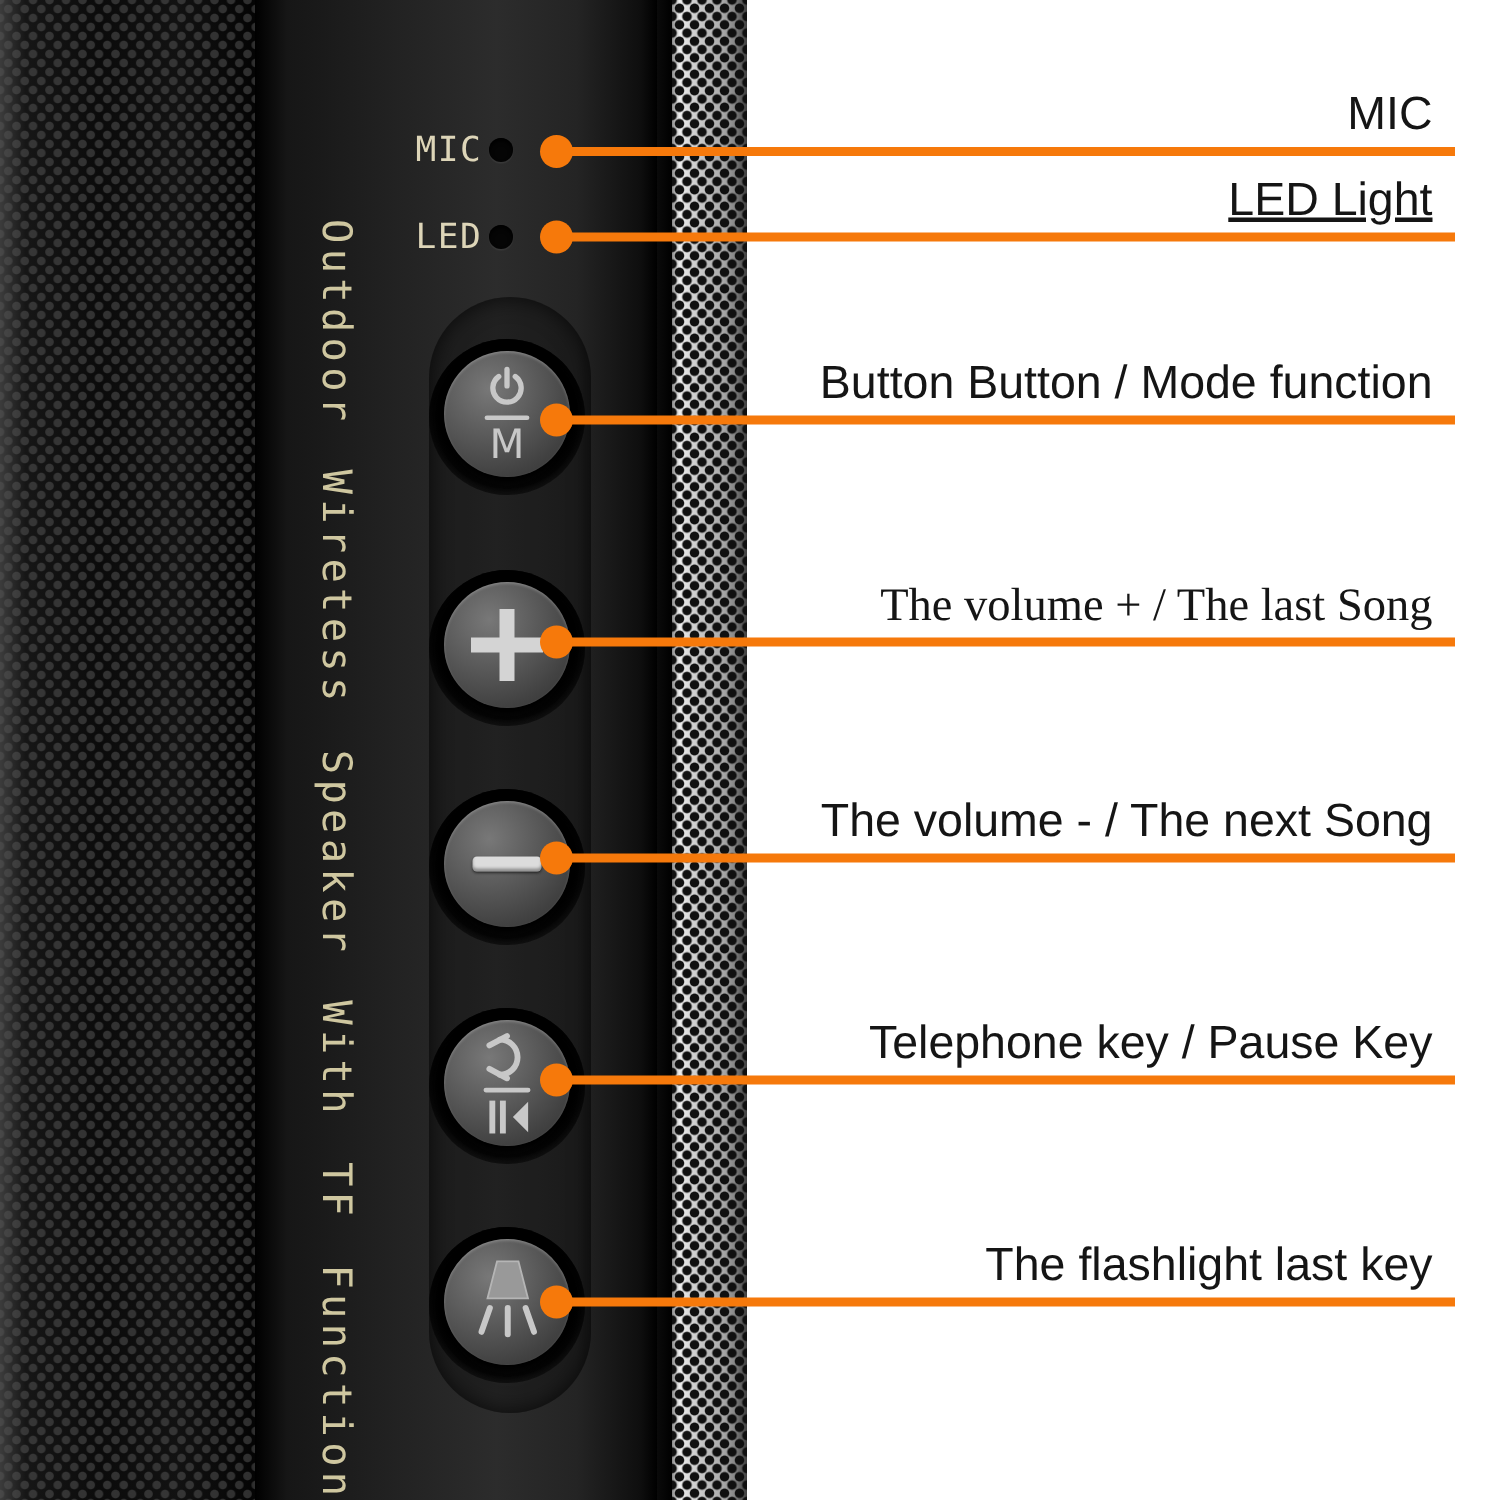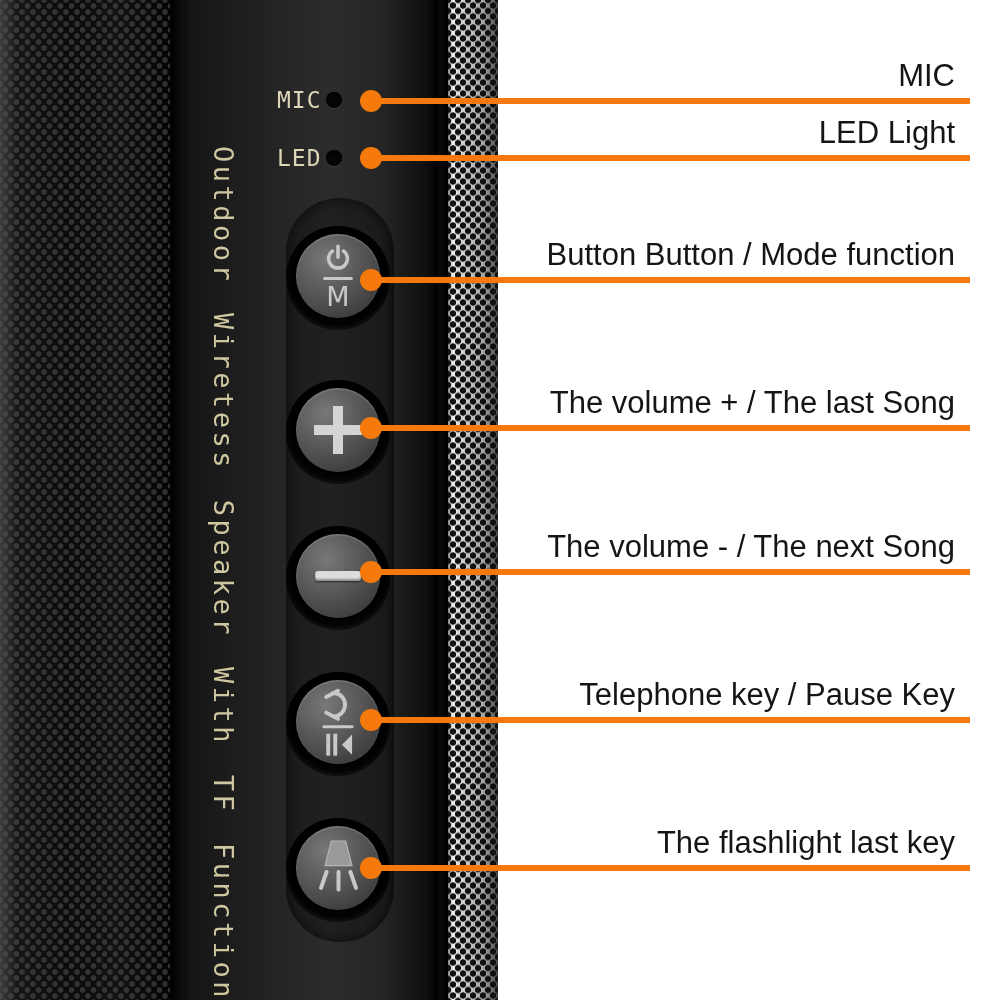--- a/index.html
+++ b/index.html
@@ -162,29 +162,29 @@
       <path class="icon-stroke" stroke-width="5" d="M30,44 L30,66"></path>
       <path class="icon-stroke" stroke-width="5" d="M45,44 L52,64"></path>
     </svg>
   </div>
 </div>
 
 <div class="c-label" style="top:54px;">MIC</div>
 <div class="c-line" style="top:98px;"></div>
 <div class="c-dot" style="top:90px;"></div>
 
-<div class="c-label" style="top:111px;">LED Light</div>
+<div class="c-label" style="top:111px;text-decoration:underline;">LED Light</div>
 <div class="c-line" style="top:155px;"></div>
 <div class="c-dot" style="top:147px;"></div>
 
 <div class="c-label" style="top:233px;">Button Button / Mode function</div>
 <div class="c-line" style="top:277px;"></div>
 <div class="c-dot" style="top:269px;"></div>
 
-<div class="c-label" style="top:381px;">The volume + / The last Song</div>
+<div class="c-label" style="top:381px;font-family:Liberation Serif, serif;">The volume + / The last Song</div>
 <div class="c-line" style="top:425px;"></div>
 <div class="c-dot" style="top:417px;"></div>
 
 <div class="c-label" style="top:525px;">The volume - / The next Song</div>
 <div class="c-line" style="top:569px;"></div>
 <div class="c-dot" style="top:561px;"></div>
 
 <div class="c-label" style="top:673px;text-align:center;">Telephone key / Pause Key</div>
 <div class="c-line" style="top:717px;"></div>
 <div class="c-dot" style="top:709px;"></div>

